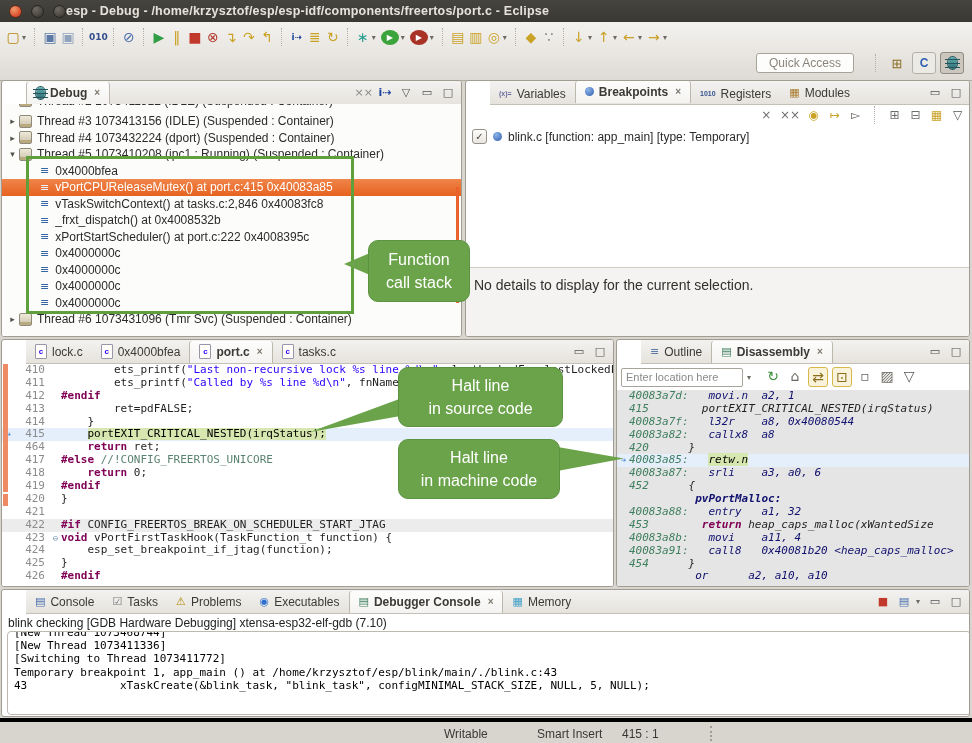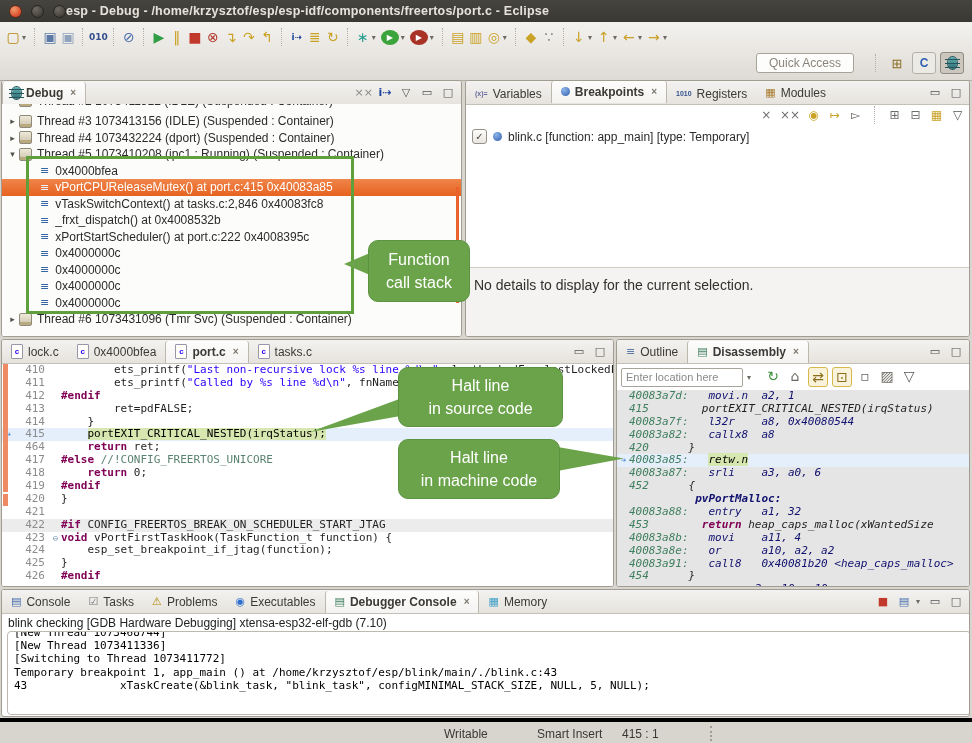--- a/index.html
+++ b/index.html
@@ -19,21 +19,21 @@
   .tbi.boxed{border:1px solid #d8b74a;background:#faf3dc;}
   .dd{font-size:8px;color:#6d6a63;margin:0 3px 0 0;}
   .tb-sep{width:1px;height:18px;border-left:1px dotted #b3afa6;margin:0 5px;}
   #qa-zone{position:absolute;right:8px;top:28px;height:26px;display:flex;align-items:center;}
   #quick-access{border:1px solid #a8a399;background:#fdfdfc;color:#8a857c;border-radius:3px;font-size:12px;padding:2px 12px;margin-right:16px;}
   .persp{display:inline-flex;align-items:center;justify-content:center;width:22px;height:20px;margin-left:4px;border-radius:3px;font-size:12px;}
   .persp.active{background:#cbc7bf;border:1px solid #8f8b81;}
   .icon-bug{display:inline-block;width:9px;height:12px;border-radius:50%;background:linear-gradient(#64b0b4,#2e6e74);box-shadow:0 0 0 1px #23555c;position:relative;}
   .icon-bug::before{content:"";position:absolute;left:-3px;top:2px;width:15px;height:1px;background:#23555c;box-shadow:0 4px 0 #23555c,0 8px 0 #23555c;}
   
-  .pane{position:absolute;background:#fff;border:1px solid #a29d93;border-radius:3px;overflow:hidden;box-sizing:border-box;}
+  .pane{position:absolute;background:#fff;border:1px solid #a29d93;border-radius:3px;overflow:hidden;box-sizing:border-box;padding-left:24px;}
   .pane-head{height:23px;background:linear-gradient(#f3f2f0,#e6e3dd);border-bottom:1px solid #c4c0b7;display:flex;align-items:center;position:relative;}
   .tab{display:inline-flex;align-items:center;height:22px;padding:0 9px;font-size:12px;color:#3c3a36;gap:5px;}
   .tab.active{background:linear-gradient(#fdfdfc,#f4f3f1);border-right:1px solid #bcb8ae;border-left:1px solid #bcb8ae;border-top-left-radius:3px;border-top-right-radius:3px;font-weight:bold;}
   .tclose{font-size:10px;color:#7c786e;margin-left:2px;}
   .tabi{font-family:"DejaVu Sans",sans-serif;font-size:11px;}
   .tabi-txt{font-size:7px;font-weight:bold;letter-spacing:0;}
   .icon-file{display:inline-flex;align-items:center;justify-content:center;width:10px;height:13px;background:#fff;border:1px solid #9a96a8;border-radius:1px;font-size:8px;color:#2a00ff;font-weight:bold;}
   .icon-bp{display:inline-block;width:9px;height:9px;border-radius:50%;background:radial-gradient(circle at 35% 30%,#8db4e8,#2f5fb0);position:relative;}
   .head-icons{position:absolute;right:4px;top:0;height:22px;display:flex;align-items:center;gap:3px;}
   .head-icons .tbi{font-size:11px;}
@@ -380,21 +380,20 @@
       <div class="dline"><span class="dgut"></span><span><span class="sg-a">40083a7f:</span><span class="sg-p">   </span><span class="sg-m">l32r    a8, 0x40080544</span></span></div>
       <div class="dline"><span class="dgut"></span><span><span class="sg-a">40083a82:</span><span class="sg-p">   </span><span class="sg-m">callx8  a8</span></span></div>
       <div class="dline"><span class="dgut"></span><span><span class="sg-a">420</span><span class="sg-p">      }</span></span></div>
       <div class="dline hl"><span class="dgut">➔</span><span><span class="sg-a">40083a85:</span><span class="sg-p">   </span><span class="sg-hl">retw.n</span></span></div>
       <div class="dline"><span class="dgut"></span><span><span class="sg-a">40083a87:</span><span class="sg-p">   </span><span class="sg-m">srli    a3, a0, 6</span></span></div>
       <div class="dline"><span class="dgut"></span><span><span class="sg-a">452</span><span class="sg-p">      {</span></span></div>
       <div class="dline"><span class="dgut"></span><span><span class="sg-p">          </span><span class="sg-f">pvPortMalloc:</span></span></div>
       <div class="dline"><span class="dgut"></span><span><span class="sg-a">40083a88:</span><span class="sg-p">   </span><span class="sg-m">entry   a1, 32</span></span></div>
       <div class="dline"><span class="dgut"></span><span><span class="sg-a">453</span><span class="sg-p">        </span><span class="sg-k">return</span><span class="sg-p"> heap_caps_malloc(xWantedSize</span></span></div>
       <div class="dline"><span class="dgut"></span><span><span class="sg-a">40083a8b:</span><span class="sg-p">   </span><span class="sg-m">movi    a11, 4</span></span></div>
-      <div class="dline"><span class="dgut"></span><span><span class="sg-a">40083a8e:</span><span class="sg-p">   </span><span class="sg-m">or      a10, a2, a2</span></span></div>
       <div class="dline"><span class="dgut"></span><span><span class="sg-a">40083a91:</span><span class="sg-p">   </span><span class="sg-m">call8   0x40081b20 &lt;heap_caps_malloc&gt;</span></span></div>
       <div class="dline"><span class="dgut"></span><span><span class="sg-a">454</span><span class="sg-p">      }</span></span></div>
       <div class="dline"><span class="dgut"></span><span><span class="sg-p">          </span><span class="sg-m">or      a2, a10, a10</span></span></div>
     </div>
 </div>
 
 <div id="console-pane" class="pane">
   <div class="pane-head">
     <span><span class="tab">
           <span class="tabi" style="color: rgb(74, 111, 174);">▤</span>

